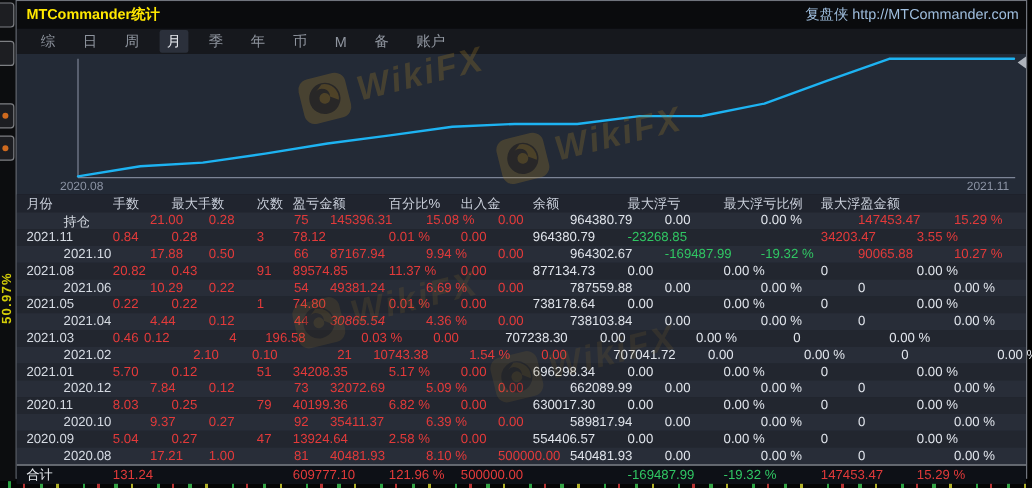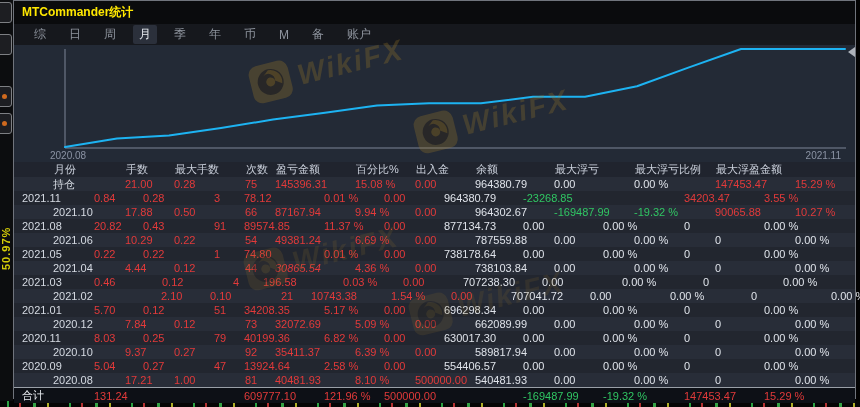--- a/index.html
+++ b/index.html
@@ -74,20 +74,21 @@
     </div>
     <div class="v-text">50.97%</div>
   </div>
 
   <div class="behind-bottom"></div>
 
   <div class="window">
 
     <div class="titlebar">
       <span class="title">MTCommander统计</span>
+      <span class="title-link">复盘侠 http://MTCommander.com</span>
     </div>
 
     <div class="menubar">
         <span class="menu-item">综</span>
         <span class="menu-item">日</span>
         <span class="menu-item">周</span>
         <span class="menu-item active">月</span>
         <span class="menu-item">季</span>
         <span class="menu-item">年</span>
         <span class="menu-item">币</span>
@@ -102,21 +103,21 @@
         <line x1="51" y1="103" x2="832" y2="103" stroke="#7c8496" stroke-width="1"></line>
         <polyline id="equity-line" points="51.0,102.0 103.0,93.5 155.0,90.5 207.0,83.0 259.0,74.6 311.0,67.8 363.0,60.6 415.0,58.3 467.0,58.3 519.0,51.8 571.0,51.7 623.0,41.3 675.0,22.4 727.0,4.0 779.0,4.0 831.0,4.0" fill="none" stroke="#1db3f2" stroke-width="2" stroke-linejoin="round" stroke-linecap="round"></polyline>
       </svg>
       <span class="x-label start">2020.08</span>
       <span class="x-label end">2021.11</span>
       <div class="scroll-arrow"></div>
     </div>
 
     <div class="table">
         <div class="trow head">
-          <span class="tcell" style="width: 72px; color: rgb(201, 207, 218); margin-left: 32px;">月份</span>
+          <span class="tcell" style="width: 72px; color: rgb(201, 207, 218);">月份</span>
           <span class="tcell" style="width: 49px; color: rgb(201, 207, 218);">手数</span>
           <span class="tcell" style="width: 71px; color: rgb(201, 207, 218);">最大手数</span>
           <span class="tcell" style="width: 30px; color: rgb(201, 207, 218);">次数</span>
           <span class="tcell" style="width: 80px; color: rgb(201, 207, 218);">盈亏金额</span>
           <span class="tcell" style="width: 60px; color: rgb(201, 207, 218);">百分比%</span>
           <span class="tcell" style="width: 60px; color: rgb(201, 207, 218);">出入金</span>
           <span class="tcell" style="width: 79px; color: rgb(201, 207, 218);">余额</span>
           <span class="tcell" style="width: 80px; color: rgb(201, 207, 218);">最大浮亏</span>
           <span class="tcell" style="width: 81px; color: rgb(201, 207, 218);">最大浮亏比例</span>
           <span class="tcell" style="width: 80px; color: rgb(201, 207, 218);">最大浮盈金额</span>
@@ -214,21 +215,21 @@
           <span class="tcell" style="width: 60px; color: rgb(226, 58, 58);">4.36 %</span>
           <span class="tcell" style="width: 60px; color: rgb(226, 58, 58);">0.00</span>
           <span class="tcell" style="width: 79px; color: rgb(223, 227, 234);">738103.84</span>
           <span class="tcell" style="width: 80px; color: rgb(223, 227, 234);">0.00</span>
           <span class="tcell" style="width: 81px; color: rgb(223, 227, 234);">0.00 %</span>
           <span class="tcell" style="width: 80px; color: rgb(223, 227, 234);">0</span>
           <span class="tcell" style="width: 95px; color: rgb(223, 227, 234);">0.00 %</span>
         </div>
         <div class="trow odd">
           <span class="tcell" style="width: 72px; color: rgb(213, 218, 226);">2021.03</span>
-          <span class="tcell" style="width: 68px; color: rgb(226, 58, 58);">0.46</span>
+          <span class="tcell" style="width: 26px; color: rgb(226, 58, 58);">0.46</span>
           <span class="tcell" style="width: 71px; color: rgb(226, 58, 58);">0.12</span>
           <span class="tcell" style="width: 30px; color: rgb(226, 58, 58);">4</span>
           <span class="tcell" style="width: 80px; color: rgb(226, 58, 58);">196.58</span>
           <span class="tcell" style="width: 60px; color: rgb(226, 58, 58);">0.03 %</span>
           <span class="tcell" style="width: 60px; color: rgb(226, 58, 58);">0.00</span>
           <span class="tcell" style="width: 79px; color: rgb(223, 227, 234);">707238.30</span>
           <span class="tcell" style="width: 80px; color: rgb(223, 227, 234);">0.00</span>
           <span class="tcell" style="width: 81px; color: rgb(223, 227, 234);">0.00 %</span>
           <span class="tcell" style="width: 80px; color: rgb(223, 227, 234);">0</span>
           <span class="tcell" style="width: 95px; color: rgb(223, 227, 234);">0.00 %</span>

